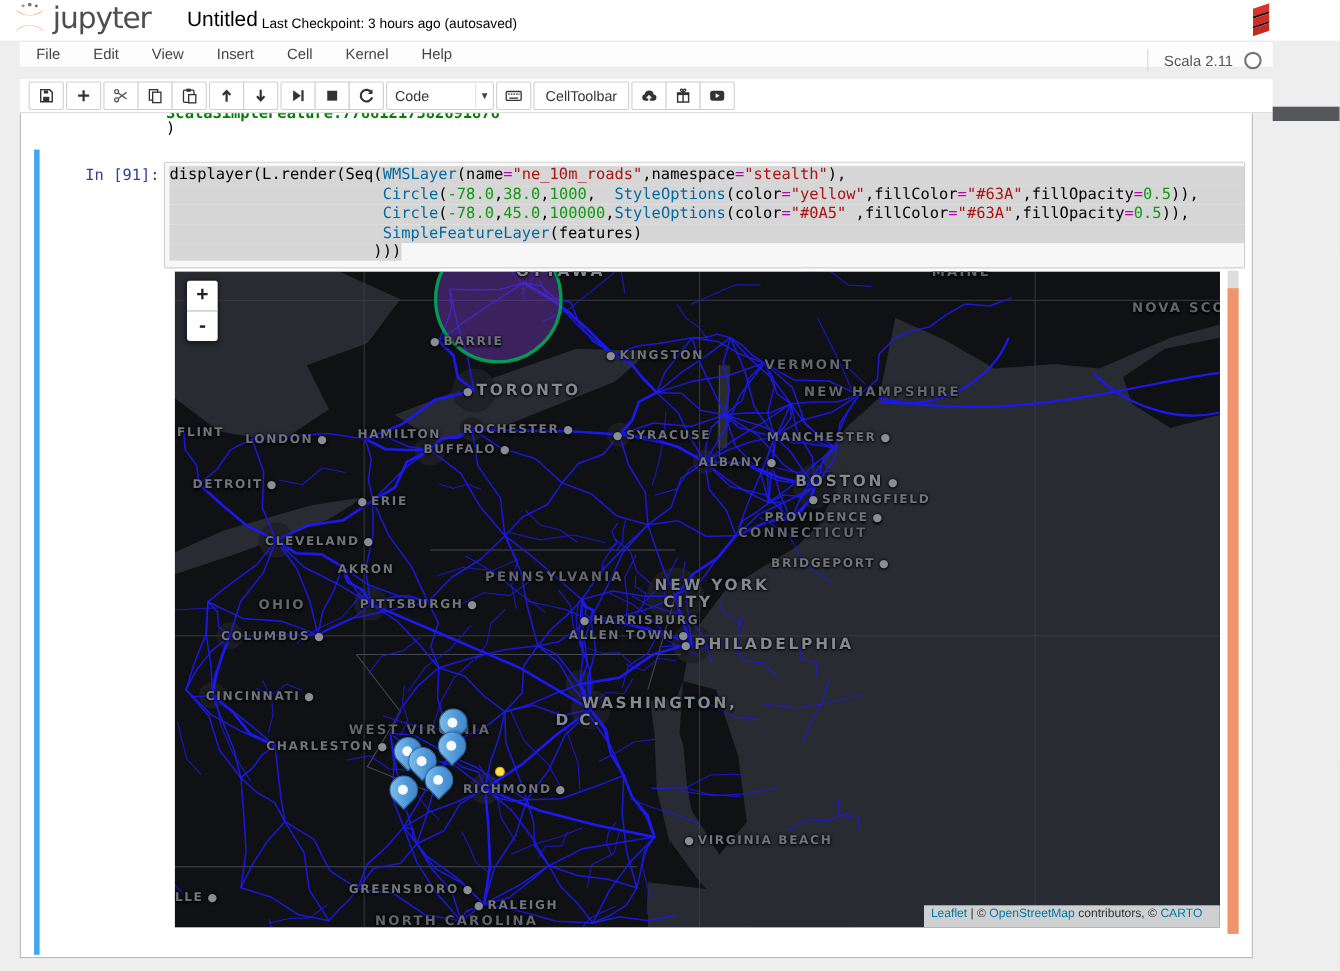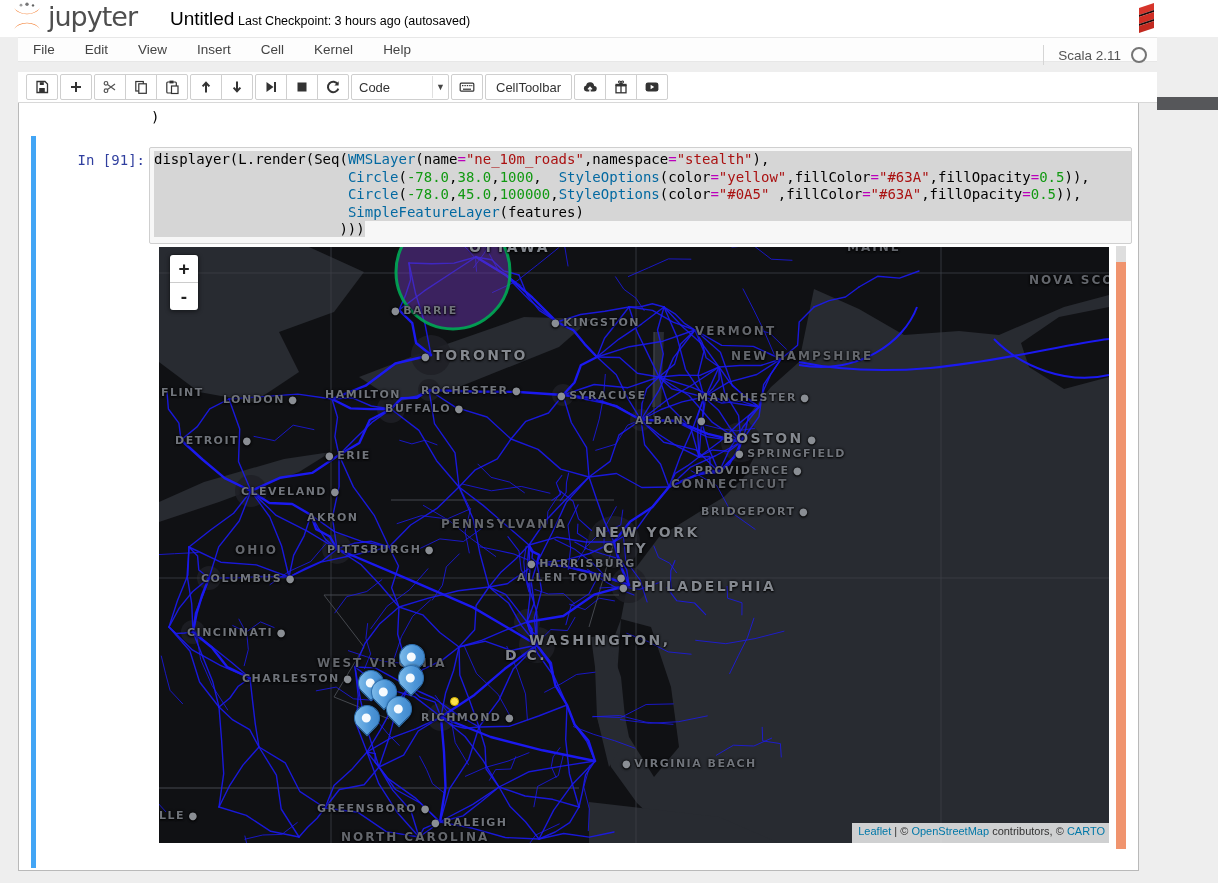--- a/index.html
+++ b/index.html
@@ -68,21 +68,21 @@
        border:1px solid #2e6fae;box-shadow:1px 1px 3px rgba(0,0,0,.55);}
   .pin::after{content:"";position:absolute;left:7px;top:7px;width:9px;height:9px;border-radius:50%;
               background:#fff;opacity:.95;}
   #yellow-dot{position:absolute;width:7px;height:7px;border-radius:50%;background:#ffe24a;border:1px solid #d6b500;}
   #zoom-ctl{position:absolute;left:10px;top:7px;width:28px;border:1px solid rgba(0,0,0,.3);
             border-radius:4px;overflow:hidden;box-shadow:0 1px 4px rgba(0,0,0,.4);}
   .zbtn{width:28px;height:27px;background:#fff;color:#222;font-size:19px;font-weight:bold;
         display:flex;align-items:center;justify-content:center;cursor:pointer;}
   #zoom-in{border-bottom:1px solid #ccc;}
   #attribution{position:absolute;right:0;bottom:0;height:16px;background:rgba(255,255,255,.78);
-               font-size:11px;color:#333;padding:2px 4px 2px 6px;white-space:pre;}
+               font-size:11px;color:#333;padding:2px 16px 2px 6px;white-space:pre;}
   #attribution .link{color:#0078a8;cursor:pointer;}
   
   #out-scroll-track{position:absolute;left:1097px;top:143px;width:10px;height:603px;background:#dedede;}
   #out-scroll-thumb{position:absolute;left:1097px;top:159px;width:10px;height:587px;background:#f0946e;cursor:pointer;}
   #right-shadow-strip{position:absolute;left:1157px;top:97px;width:61px;height:13px;background:#56575a;}
   #below-strip{position:absolute;left:0px;top:872px;width:1218px;height:11px;background:#eee;}
 </style>
 </head>
 <body>
 
@@ -239,20 +239,21 @@
         <div class="tbtn">
           <svg width="16" height="16" viewBox="0 0 16 16">
             <rect x="1.6" y="3.4" width="12.8" height="9.2" rx="2.4" fill="#333"></rect>
             <path d="M6.6 5.8l3.6 2.2-3.6 2.2z" fill="#fff"></path>
           </svg>
         </div>
       </div>
     </div>
 
   <div id="notebook">
+    <div id="prev-out">ScalaSimpleFeature:77661217582691876</div>
     <div id="prev-close">)</div>
     <div id="cell-bar"></div>
     <div id="prompt">In [91]:</div>
     <div id="input-area">
         <div class="cline selfull"><span><span class="tp">displayer(L.render(Seq(</span><span class="tb">WMSLayer</span><span class="tp">(name</span><span class="te">=</span><span class="ts">"ne_10m_roads"</span><span class="tp">,namespace</span><span class="te">=</span><span class="ts">"stealth"</span><span class="tp">),</span></span></div>
         <div class="cline selfull"><span><span class="tp">                       </span><span class="tb">Circle</span><span class="tp">(</span><span class="tn">-78.0</span><span class="tp">,</span><span class="tn">38.0</span><span class="tp">,</span><span class="tn">1000</span><span class="tp">,  </span><span class="tb">StyleOptions</span><span class="tp">(color</span><span class="te">=</span><span class="ts">"yellow"</span><span class="tp">,fillColor</span><span class="te">=</span><span class="ts">"#63A"</span><span class="tp">,fillOpacity</span><span class="te">=</span><span class="tn">0.5</span><span class="tp">)),</span></span></div>
         <div class="cline selfull"><span><span class="tp">                       </span><span class="tb">Circle</span><span class="tp">(</span><span class="tn">-78.0</span><span class="tp">,</span><span class="tn">45.0</span><span class="tp">,</span><span class="tn">100000</span><span class="tp">,</span><span class="tb">StyleOptions</span><span class="tp">(color</span><span class="te">=</span><span class="ts">"#0A5"</span><span class="tp"> ,fillColor</span><span class="te">=</span><span class="ts">"#63A"</span><span class="tp">,fillOpacity</span><span class="te">=</span><span class="tn">0.5</span><span class="tp">)),</span></span></div>
         <div class="cline selfull"><span><span class="tp">                       </span><span class="tb">SimpleFeatureLayer</span><span class="tp">(features)</span></span></div>
         <div class="cline"><span class="seltext"><span class="tp">                      )))</span></span></div>
       </div>

